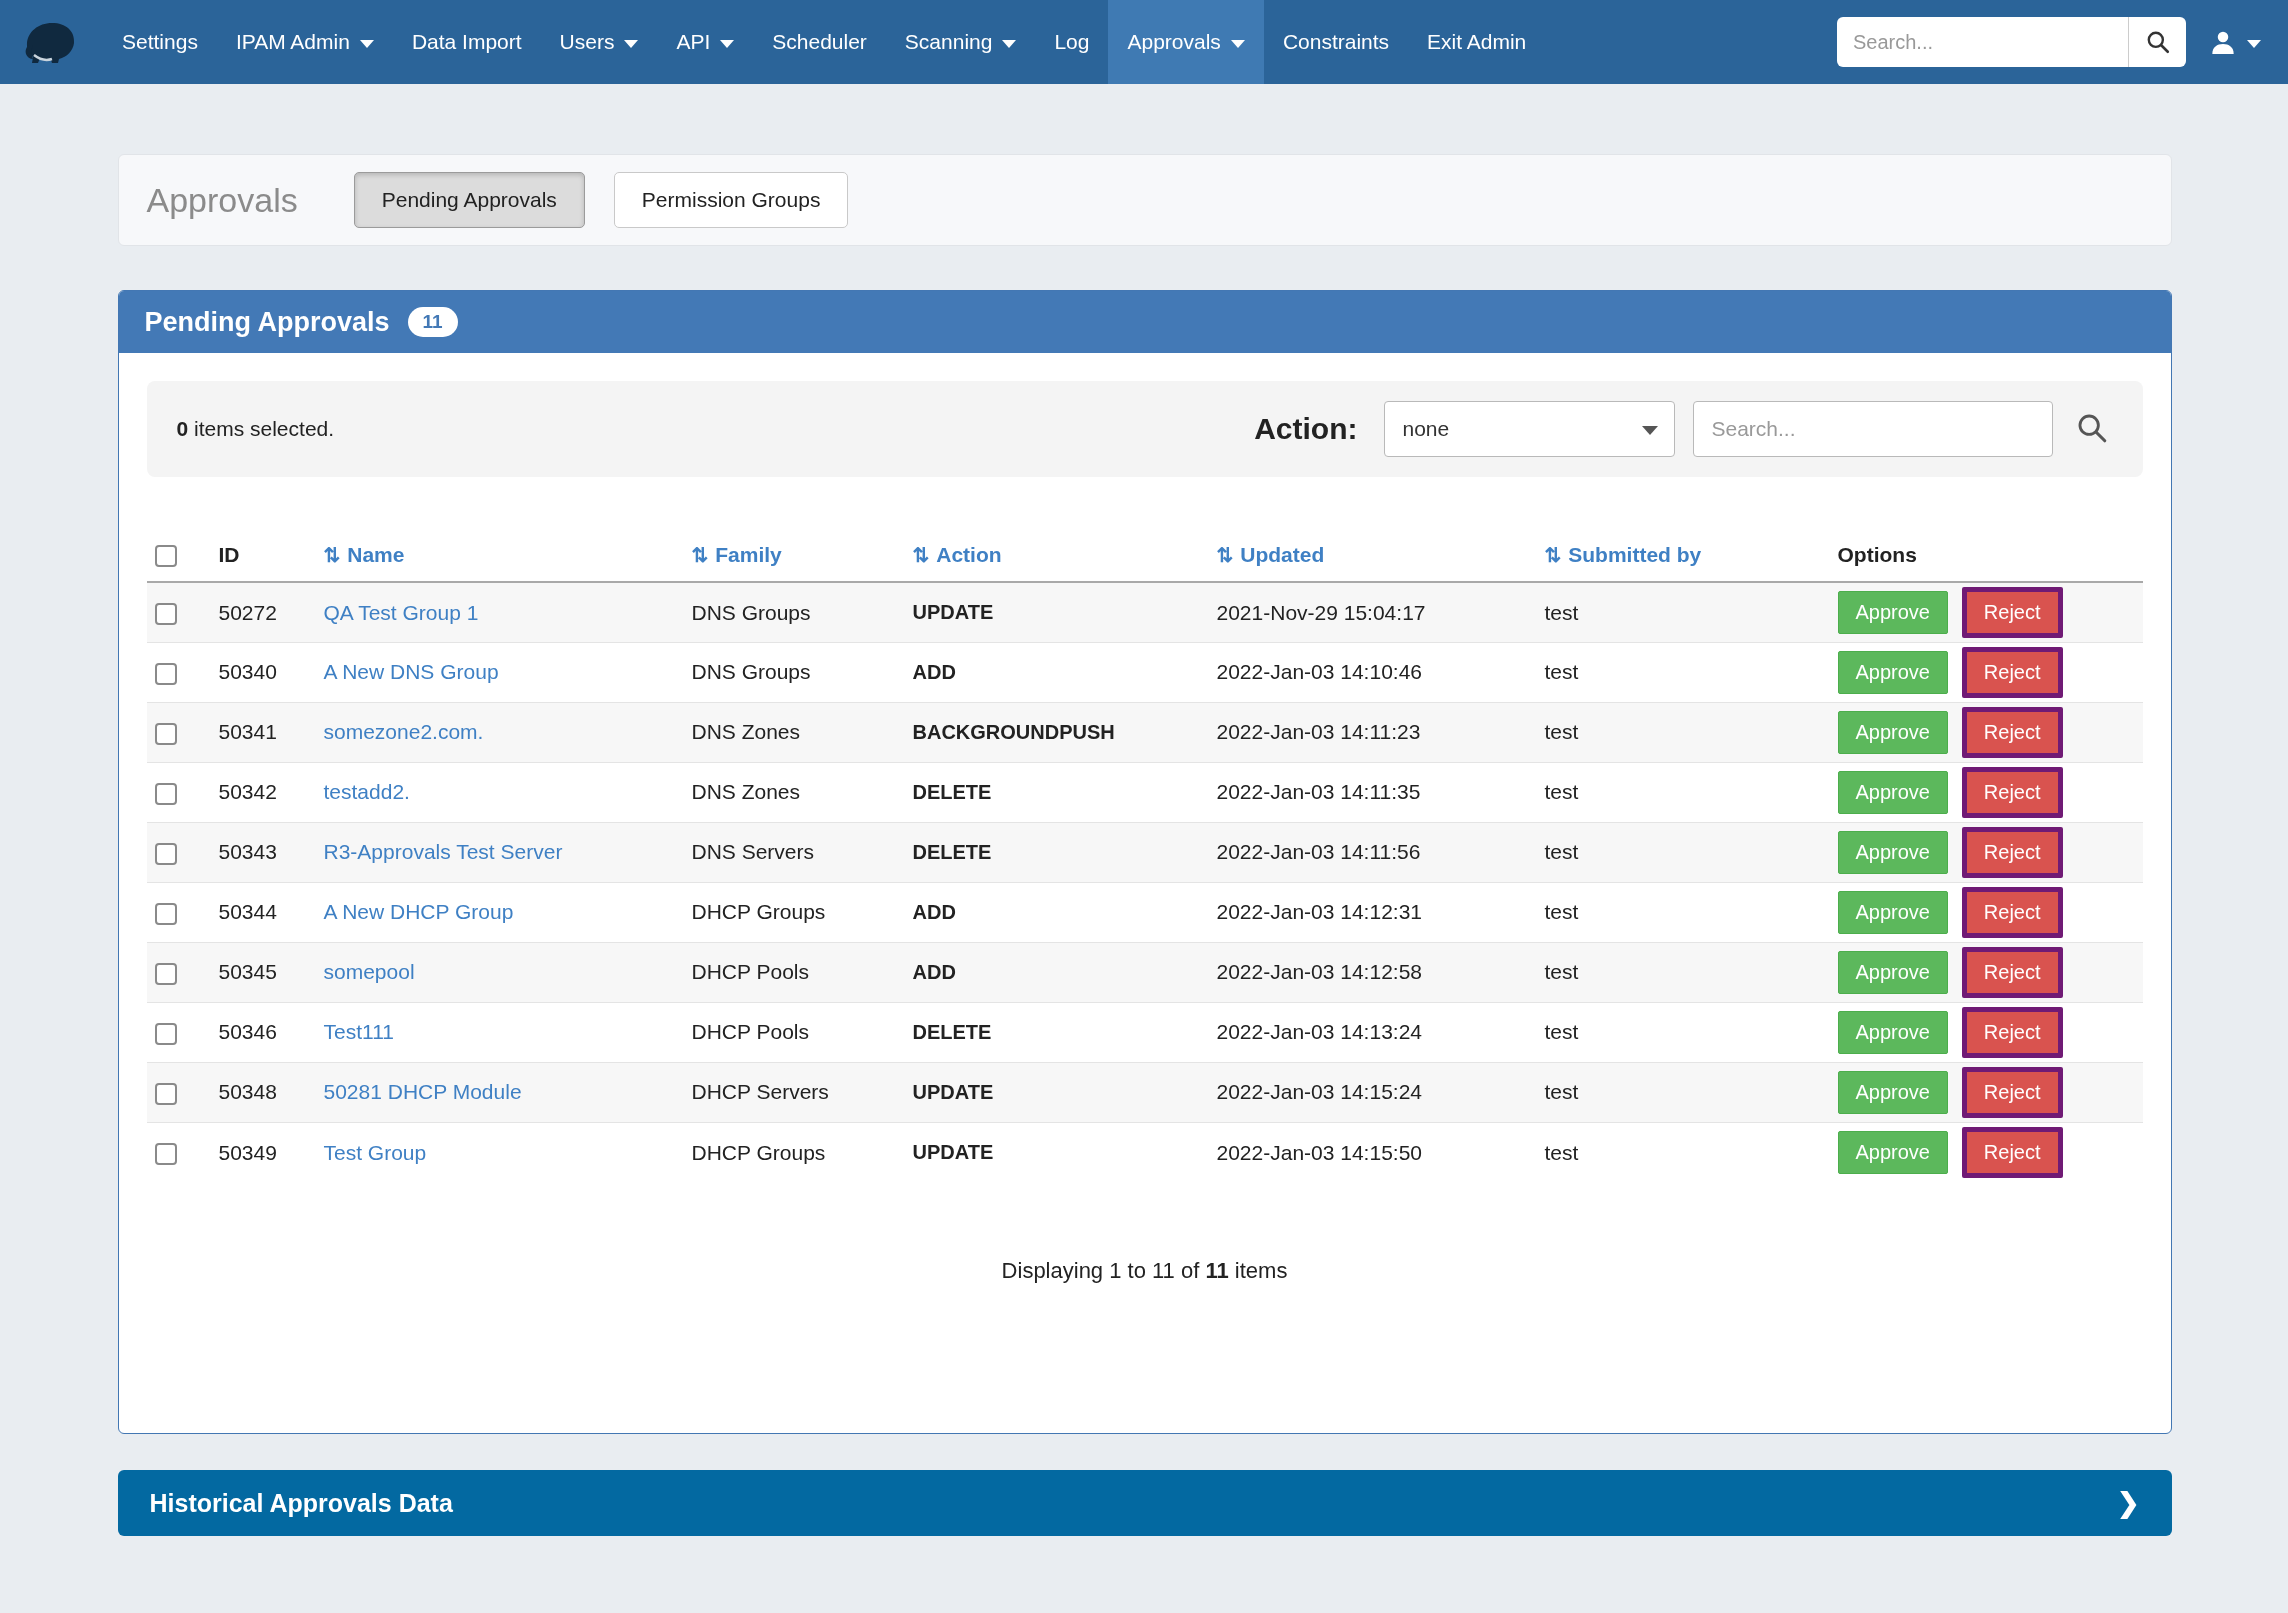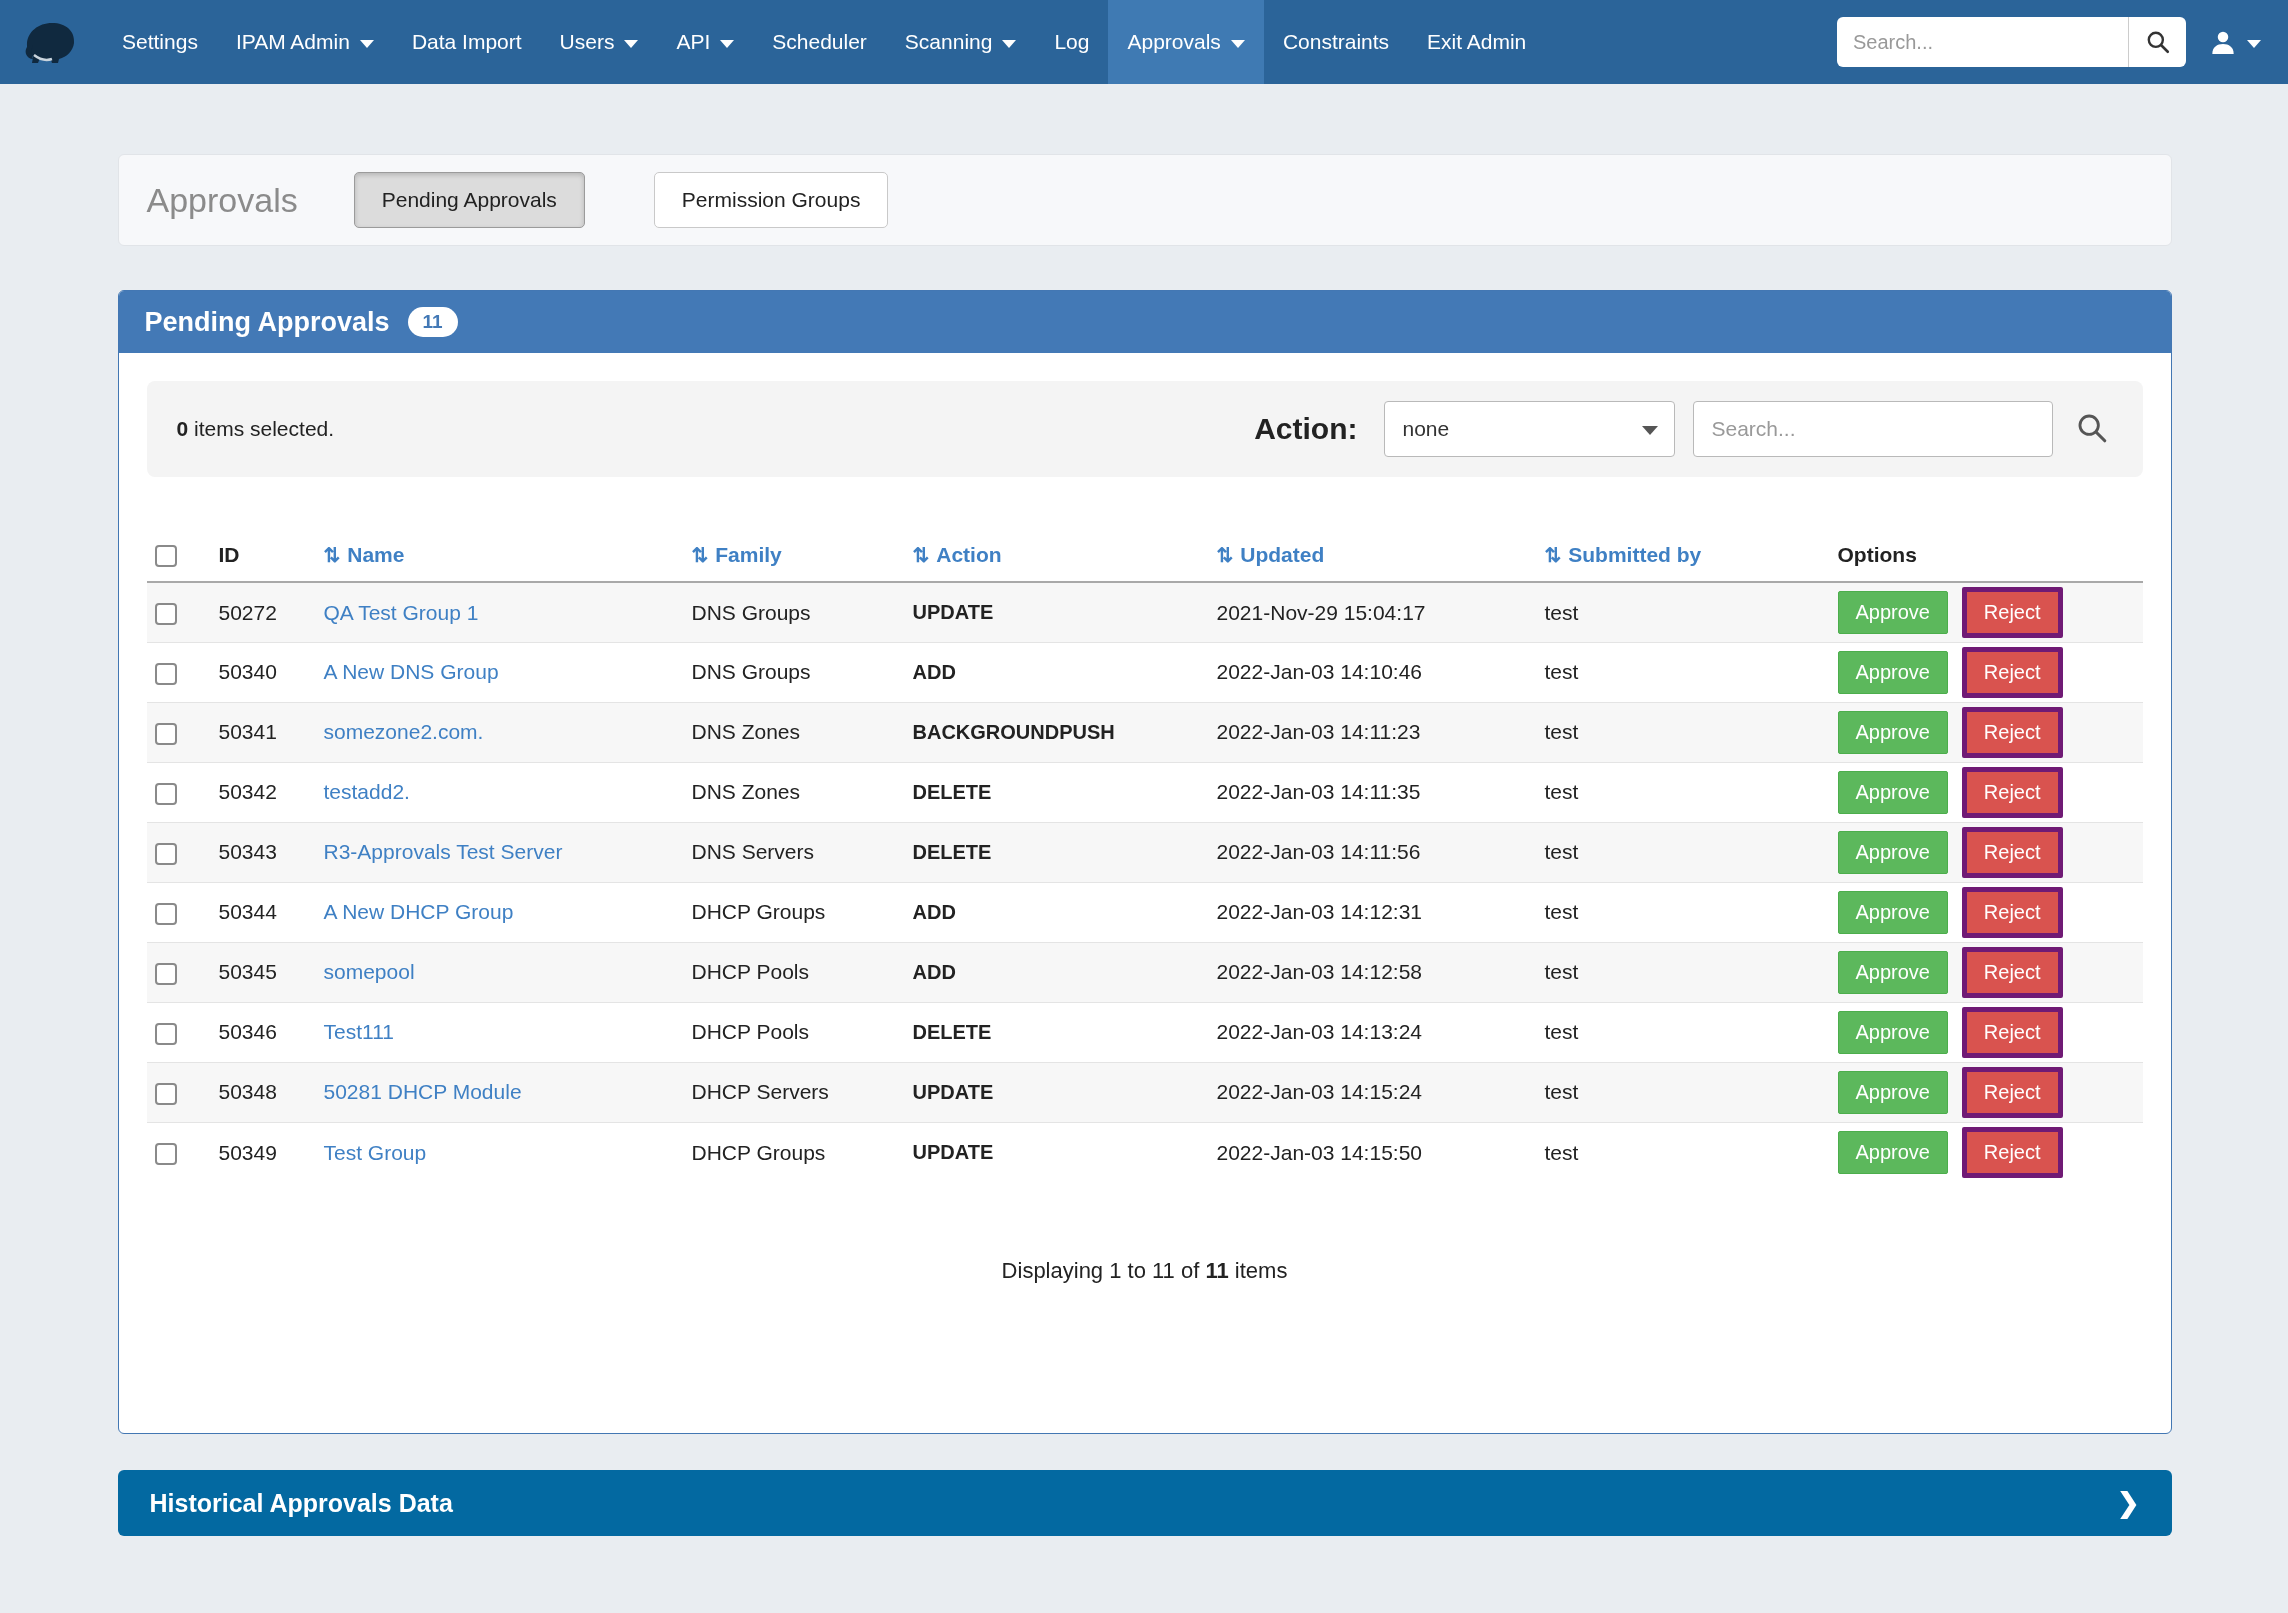--- a/index.html
+++ b/index.html
@@ -57,21 +57,21 @@
   .page-title { font-size: 34px; color: #8b8b8b; margin-right: 56px; }
   .tab-btn {
     height: 56px; font-size: 21px; padding: 0 27px; border-radius: 5px;
     margin-right: 29px; cursor: pointer; color: #222;
     font-family: "Liberation Sans", sans-serif;
   }
   .tab-btn.active {
     background: #dcdcdc; border: 1px solid #9b9b9b;
     box-shadow: inset 0 2px 5px rgba(0,0,0,.18);
   }
-  .tab-btn.plain { background: #fff; border: 1px solid #c9c9c9; margin-left: 40px; }
+  .tab-btn.plain { background: #fff; border: 1px solid #c9c9c9; }
 
   
   .panel {
     margin-top: 44px; background: #fff;
     border: 1px solid #4377b3; border-radius: 6px;
   }
   .panel-header {
     background: #4379b6; color: #fff; height: 62px;
     display: flex; align-items: center; gap: 18px; padding: 0 26px;
     border-radius: 5px 5px 0 0; font-size: 27px; font-weight: bold;

